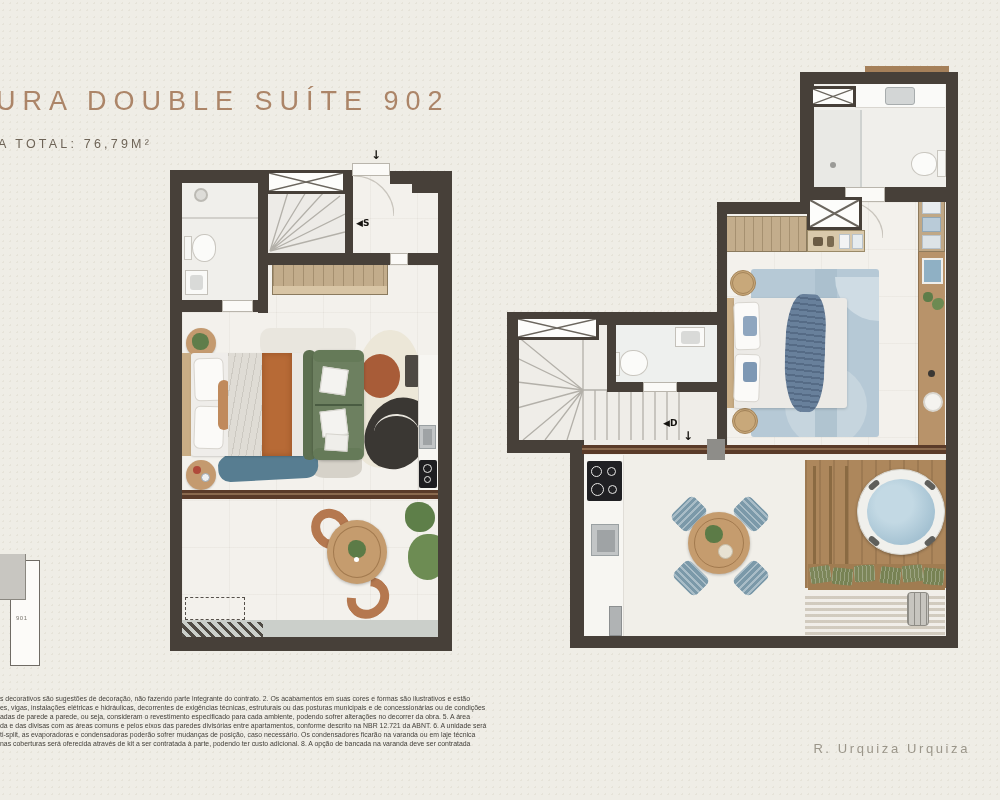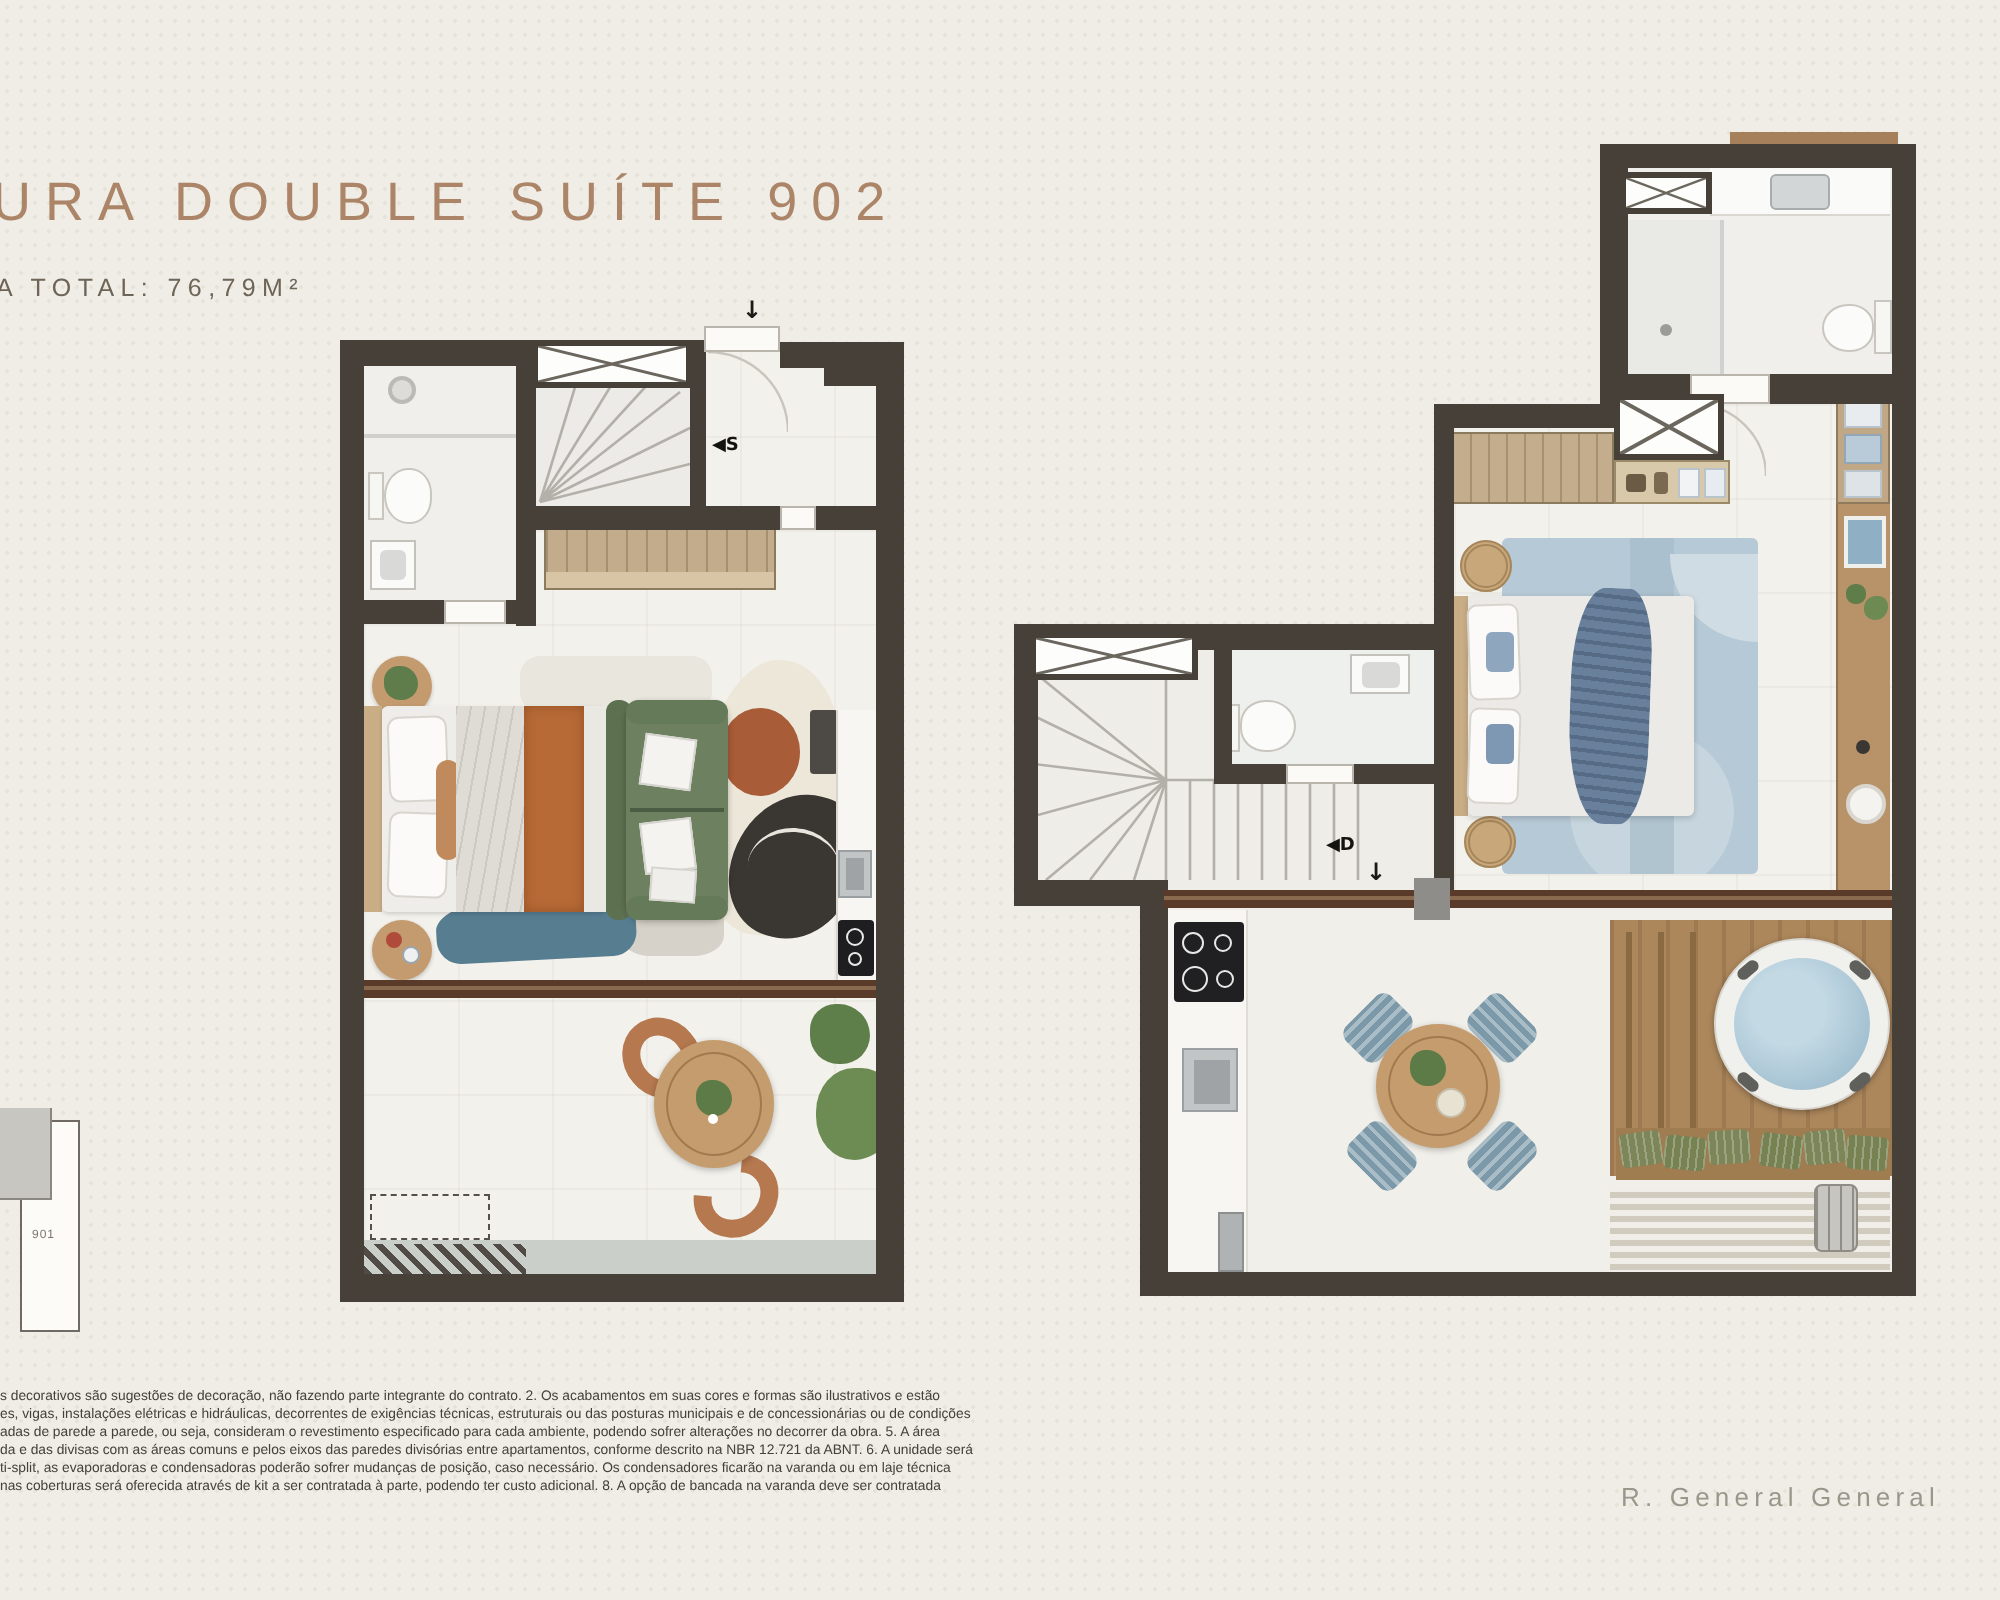--- a/index.html
+++ b/index.html
@@ -330,15 +330,15 @@
 
   <div class="disc" style="left:0;top:694px;width:445px;">
     <div>s decorativos são sugestões de decoração, não fazendo parte integrante do contrato. 2. Os acabamentos em suas cores e formas são ilustrativos e estão</div>
     <div>es, vigas, instalações elétricas e hidráulicas, decorrentes de exigências técnicas, estruturais ou das posturas municipais e de concessionárias ou de condições</div>
     <div>adas de parede a parede, ou seja, consideram o revestimento especificado para cada ambiente, podendo sofrer alterações no decorrer da obra. 5. A área</div>
     <div>da e das divisas com as áreas comuns e pelos eixos das paredes divisórias entre apartamentos, conforme descrito na NBR 12.721 da ABNT. 6. A unidade será</div>
     <div>ti-split, as evaporadoras e condensadoras poderão sofrer mudanças de posição, caso necessário. Os condensadores ficarão na varanda ou em laje técnica</div>
     <div>nas coberturas será oferecida através de kit a ser contratada à parte, podendo ter custo adicional. 8. A opção de bancada na varanda deve ser contratada</div>
   </div>
 
-  <div class="street" style="left:725px;top:741px;width:245px;">R. General General</div>
+  <div class="street" style="left:725px;top:741px;width:245px;">R. Urquiza Urquiza</div>
 
 </div>
 
 </body></html>

